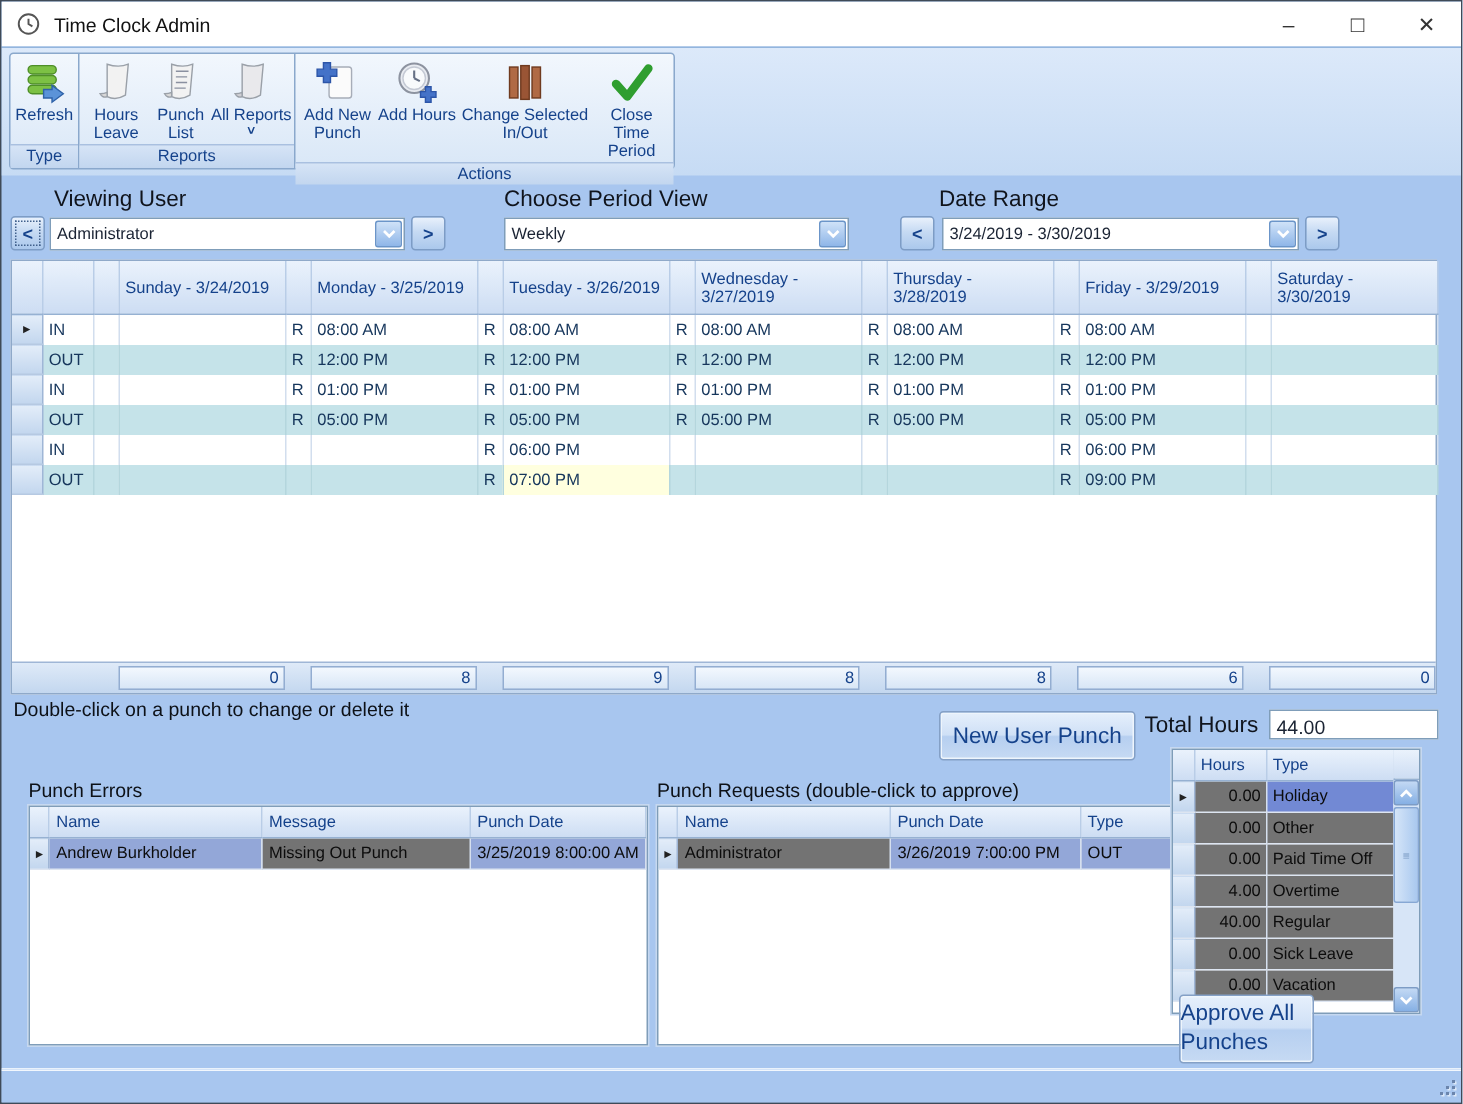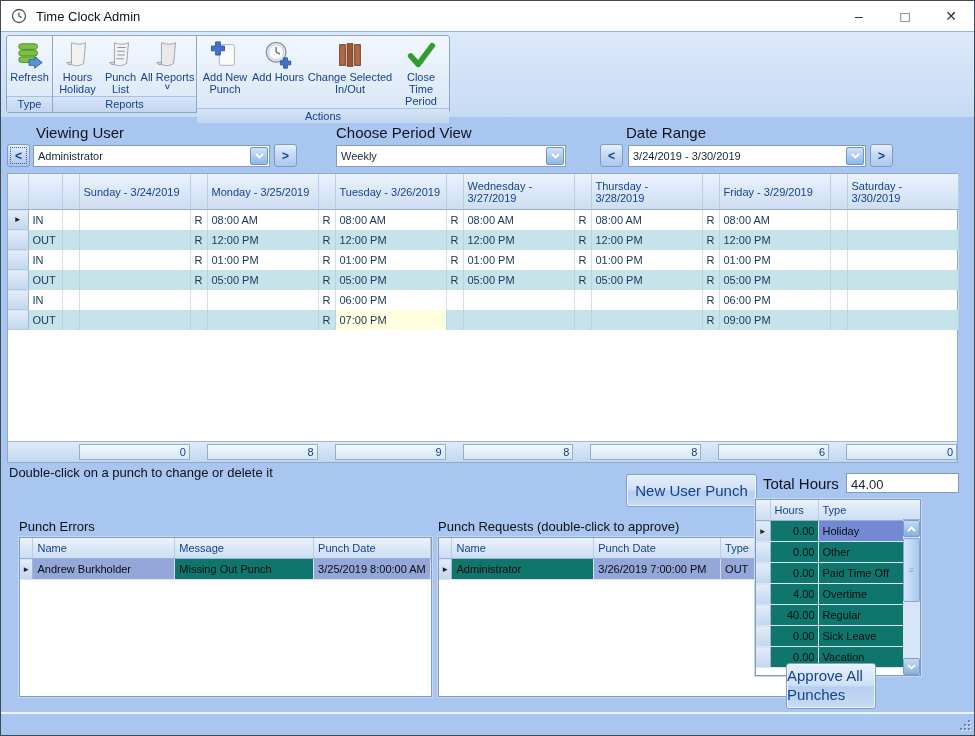--- a/index.html
+++ b/index.html
@@ -53,21 +53,21 @@
   .hint{position:absolute;left:8px;top:464px;font-size:13px;color:#0d1117;}
   .btn3d{border:1px solid #84a0c6;border-radius:3px;background:linear-gradient(#e6f0fc,#cfe0f6 48%,#b6cff0 52%,#c6daf3);
     color:#15428b;display:flex;align-items:center;justify-content:center;text-align:left;box-shadow:inset 0 0 0 1px #eef5fc;box-sizing:border-box;cursor:default;}
   .nup-btn{position:absolute;left:625px;top:473px;width:131px;height:33px;font-size:15px;}
   .th-label{position:absolute;left:762px;top:474px;font-size:15px;color:#10141c;}
   .th-box{position:absolute;left:845px;top:472px;width:113px;height:20px;background:#fff;border:1px solid #7f9db9;font-size:13px;color:#1a2333;padding:3px 0 0 4px;box-sizing:border-box;}
   .sec-label{position:absolute;font-size:13px;color:#0d1117;}
   .panel{position:absolute;background:#fff;border:1px solid #7f9db9;box-shadow:0 0 0 1px #c6d8f0;box-sizing:border-box;overflow:hidden;}
   .panel table{border-collapse:collapse;table-layout:fixed;}
   .panel th{height:20px;background:linear-gradient(#eaf2fc,#cdddf3);border-right:1px solid #b9cde7;border-bottom:1px solid #96b1d2;font-size:11px;font-weight:normal;color:#15428b;text-align:left;padding:0 0 0 4px;}
-  .panel td{height:21px;font-size:11px;color:#0c0c0c;border-right:1px solid #d5dfee;border-bottom:1px solid #dde5f1;padding:0 0 0 4px;background:#0f766e;box-sizing:border-box;}
+  .panel td{height:21px;font-size:11px;color:#0c0c0c;border-right:1px solid #d5dfee;border-bottom:1px solid #dde5f1;padding:0 0 0 4px;background:#737373;box-sizing:border-box;}
   .panel td.stub2{background:linear-gradient(#e3edf9,#c2d6ee);border-right:1px solid #9fb6d6;text-align:center;font-size:8px;color:#222;padding:0;}
   .panel td.sel{background:#93a7d8;}
   .panel td.sel2{background:#7289d4;}
   .panel td.num{text-align:right;padding:0 3px 0 0;}
   .hdr-patch{position:absolute;top:0;right:0;width:17px;height:20px;background:linear-gradient(#eaf2fc,#cdddf3);border-bottom:1px solid #96b1d2;box-sizing:border-box;}
   .vscroll{position:absolute;top:20px;right:0;bottom:0;width:17px;background:#d7e5f7;display:flex;flex-direction:column;box-sizing:border-box;}
   .sc-btn{height:17px;border-radius:2px;background:linear-gradient(#c3d9f4,#86b0e4);border:1px solid #7d9cc5;display:flex;align-items:center;justify-content:center;box-sizing:border-box;}
   .sc-thumb{height:64px;margin:1px 0;border-radius:2px;background:linear-gradient(90deg,#d5e5f8,#a9c8ef);border:1px solid #86a7d4;display:flex;align-items:center;justify-content:center;color:#7d9cc5;font-size:8px;letter-spacing:0;box-sizing:border-box;}
   .sc-track{flex:1;}
   .apv-btn{position:absolute;left:785px;top:662px;width:90px;height:46px;font-size:15px;line-height:1.25;}
@@ -119,21 +119,21 @@
       </div>
       <div class="rgroup g-reports">
         <div class="rbtns">
           <div class="rbtn w46">
             <span class="ricon">
               <svg viewBox="0 0 32 32">
                   <path d="M9 3 c6 2 10 2 15 0 l-2 22 c-5 3 -9 3 -13 1 z" fill="#f2f2f2" stroke="#9aa0a8"></path>
                   <path d="M9 26 c-2 1 -4 0 -5 -2 c2 0 3 0 5 -1 z" fill="#d8d8d8" stroke="#9aa0a8"></path>
                 </svg>
             </span>
-            <span>Hours Holiday</span>
+            <span>Hours Leave</span>
           </div>
           <div class="rbtn w40">
             <span class="ricon">
               <svg viewBox="0 0 32 32">
                   <path d="M9 3 c6 2 10 2 15 0 l-2 22 c-5 3 -9 3 -13 1 z" fill="#f2f2f2" stroke="#9aa0a8"></path>
                   <g stroke="#8a90a0" stroke-width="1">
                     <line x1="12" y1="8" x2="21" y2="8"></line>
                     <line x1="12" y1="12" x2="20" y2="12"></line>
                     <line x1="12" y1="16" x2="20" y2="16"></line>
                     <line x1="11" y1="20" x2="19" y2="20"></line>
@@ -462,21 +462,21 @@
           <tr>
             <td class="stub2">►</td>
             <td>Administrator</td>
             <td class="sel">3/26/2019 7:00:00 PM</td>
             <td class="sel">OUT</td>
           </tr>
         </tbody>
       </table>
   </div>
 
-  <div class="panel" style="left:754px;top:498px;width:166px;height:177px">
+  <div class="panel" style="left:780px;top:498px;width:166px;height:177px">
     <table>
         <colgroup>
           <col style="width: 14px;">
           <col style="width: 48px;">
           <col style="width: 85px;">
         </colgroup>
         <thead>
           <tr>
             <th></th>
             <th>Hours</th>

